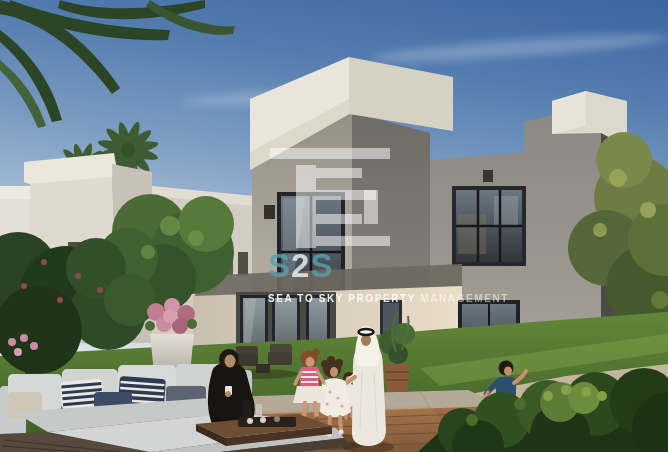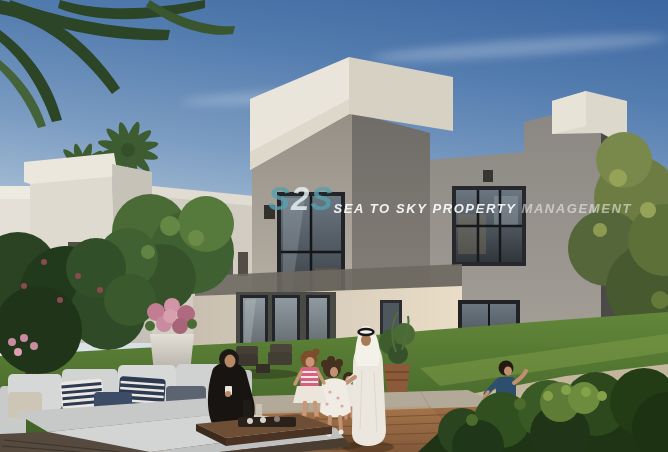--- a/index.html
+++ b/index.html
@@ -4,32 +4,31 @@
 <style>
   html,body{margin:0;padding:0;background:#222;}
   .canvas{
     position:relative;width:668px;height:452px;overflow:hidden;
     font-family:"Liberation Sans",sans-serif;
     background:linear-gradient(188deg,#3c66a0 0%,#527bae 18%,#7b9cc2 38%,#a9c0d5 55%,#cfdae4 70%,#e2e7eb 84%,#e9ebed 100%);
   }
   .scene{position:absolute;left:0;top:0;}
   .watermark{
     position:absolute;left:268px;top:148px;width:180px;
-    display:flex;align-items:center;
+    display:flex;flex-direction:column;
     pointer-events:none;
-    font-style:italic;
   }
   .wm-s2s{
     font-weight:bold;font-size:33px;line-height:34px;letter-spacing:1px;
     color:#55a1ae;opacity:.82;margin-top:1px;
   }
   .wm-s2s .white{color:#e8f3f4;}
   .wm-tagline{
-    font-weight:bold;font-size:13px;letter-spacing:1.6px;white-space:nowrap;
-    color:#fdfdfd;opacity:.92;margin-top:20px;
+    font-weight:bold;font-size:10px;letter-spacing:1.6px;white-space:nowrap;
+    color:#fdfdfd;opacity:.92;margin-top:10px;
   }
   .wm-tagline .light{color:rgba(255,255,255,.55);}
 </style>
 </head>
 <body>
 
 <div class="canvas">
 
   <svg class="scene" width="668" height="452" viewBox="0 0 668 452">
     <defs>

